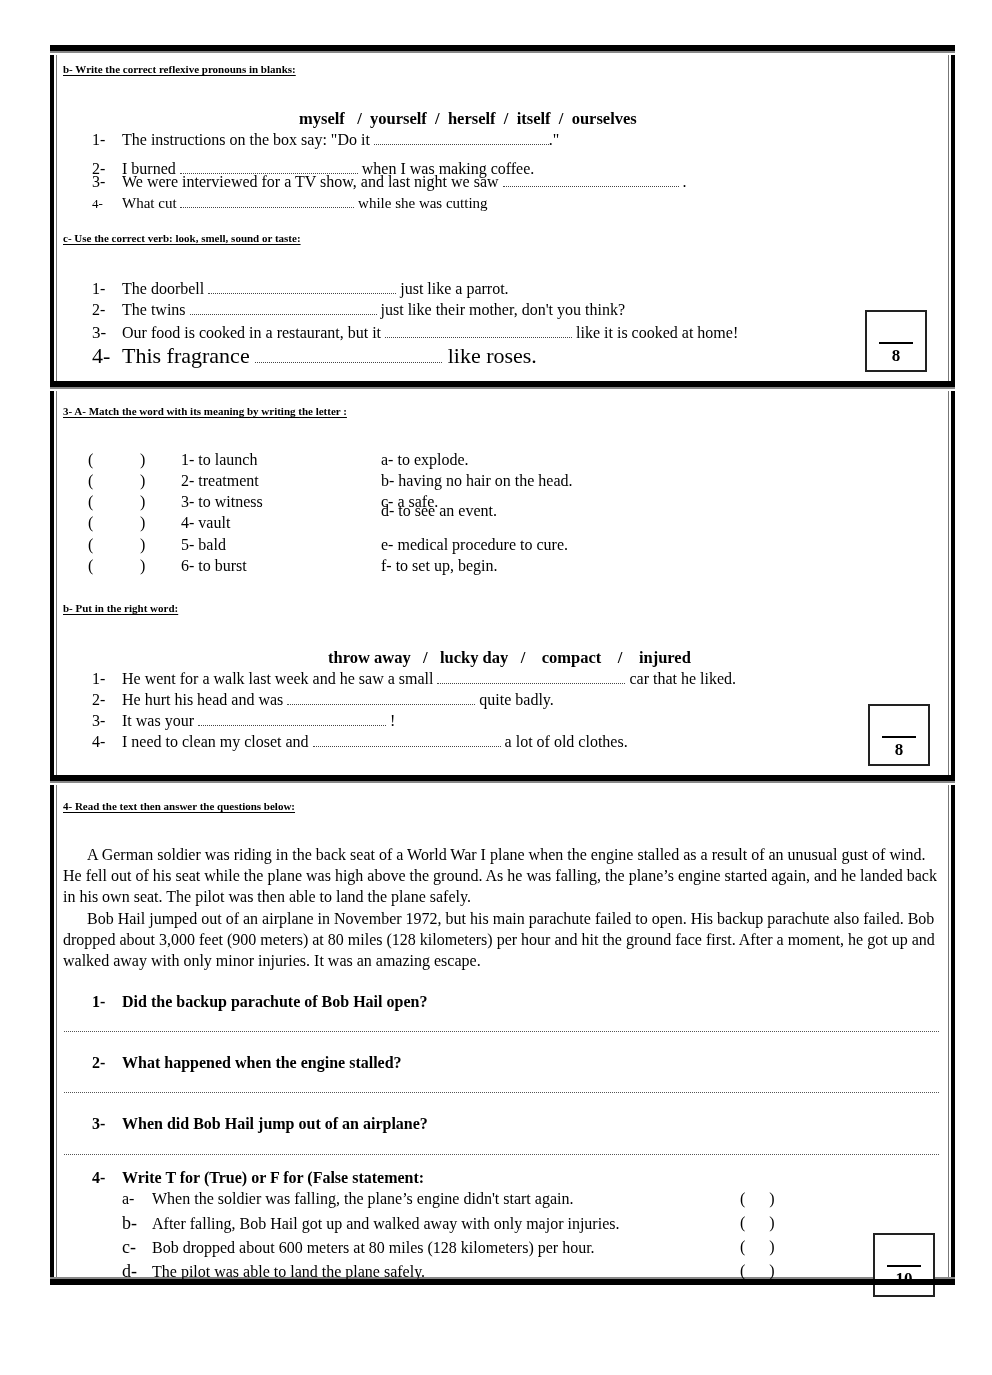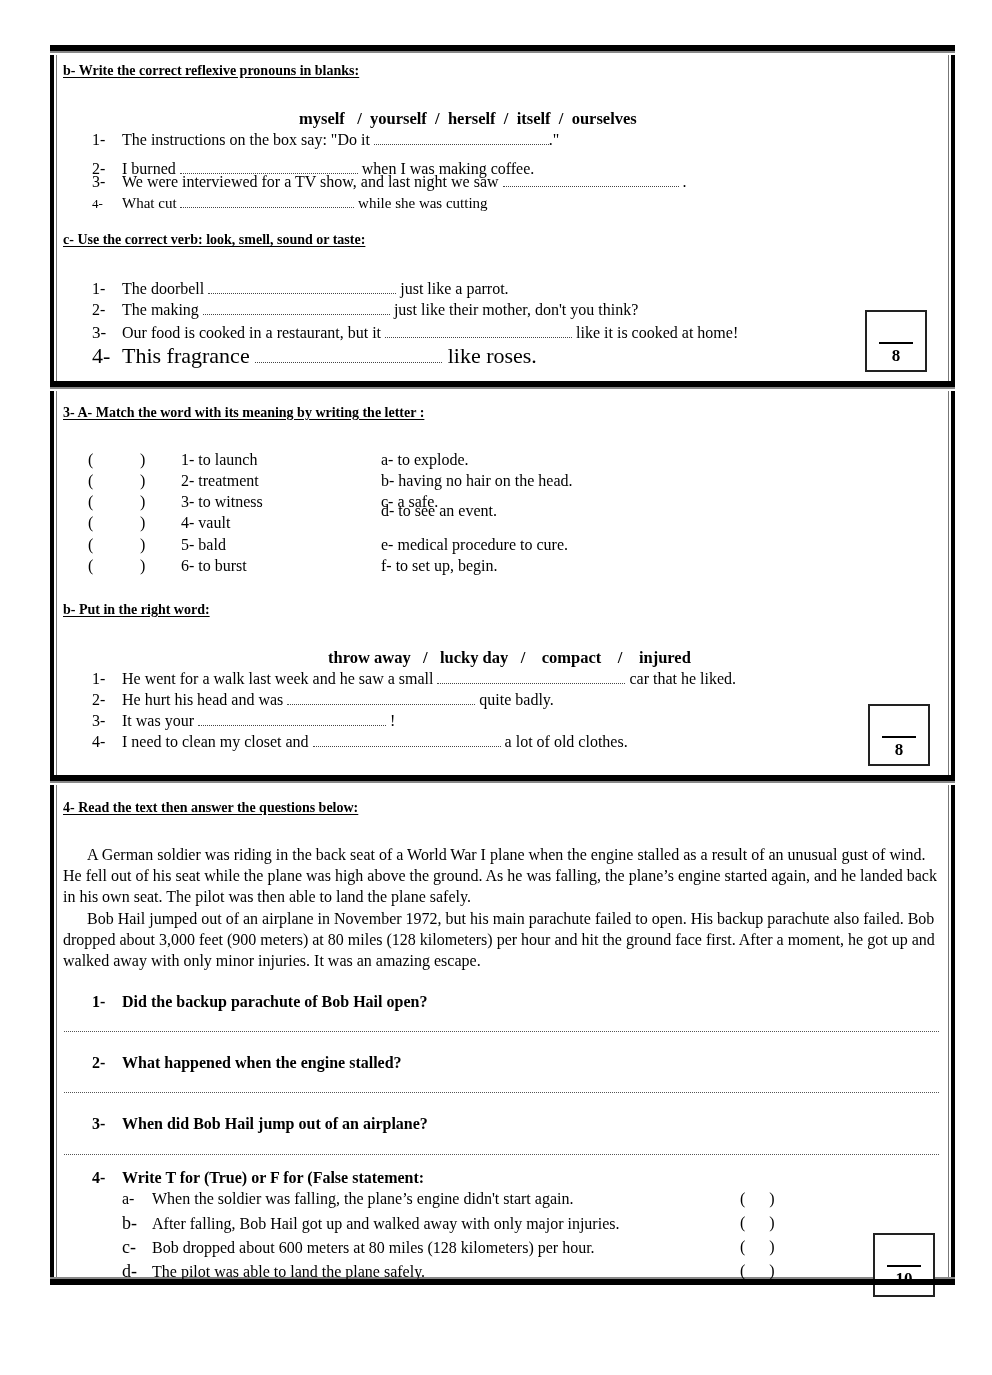--- a/index.html
+++ b/index.html
@@ -22,21 +22,21 @@
   .hbar { height: 6px; background: #000; position: relative; }
   .hbar-thin { height: 2px; background: #888; margin-bottom: 2px; }
 
   .s1 { height: 326px; }
   .s2 { height: 384px; padding-left: 36px; }
   .s3 { height: 492px; }
 
   .inner { position: absolute; left: 0; right: 0; top: 0; bottom: 0; }
 
   .heading {
-    position: absolute; left: 9px; font-weight: bold; font-size: 14px;
+    position: absolute; left: 9px; font-weight: bold; font-size: 11px;
     text-decoration: underline; text-underline-offset: 2px; white-space: nowrap;
   }
   .wordbank {
     position: absolute; font-weight: bold; font-size: 16.5px; white-space: pre;
   }
   .line {
     position: absolute; font-size: 16px; white-space: nowrap; line-height: 20px;
   }
   .num { display: inline-block; width: 30px; }
   .blank {
@@ -82,21 +82,21 @@
       <div class="line" style="top:138px; left:38px; font-size:15px;">
         <span class="num" style="font-size:13px;">4-</span><span>What cut  </span><span class="blank" style="width:174px;"></span><span> while she was cutting</span>
       </div>
 
       <div class="heading" style="top:177px;">c- Use the correct verb: look, smell, sound or taste:</div>
 
       <div class="line" style="top:224px; left:38px;">
         <span class="num">1-</span><span>The doorbell </span><span class="blank" style="width:188px;"></span><span>  just like a parrot.</span>
       </div>
       <div class="line" style="top:245px; left:38px;">
-        <span class="num">2-</span><span>The making </span><span class="blank" style="width:187px;"></span><span>  just like their mother, don't you think?</span>
+        <span class="num">2-</span><span>The twins </span><span class="blank" style="width:187px;"></span><span>  just like their mother, don't you think?</span>
       </div>
       <div class="line" style="top:268px; left:38px;">
         <span class="num" style="font-size:17px;">3-</span><span>Our food is cooked in a restaurant, but it </span><span class="blank" style="width:187px;"></span><span>  like it is cooked at home!</span>
       </div>
       <div class="line" style="top:291px; left:38px; font-size:22px;">
         <span class="num">4-</span><span>This fragrance </span><span class="blank" style="width:187px;"></span><span>   like roses.</span>
       </div>
 
       <div class="scorebox" style="left:811px; top:255px;">
         <div class="bar"></div>

